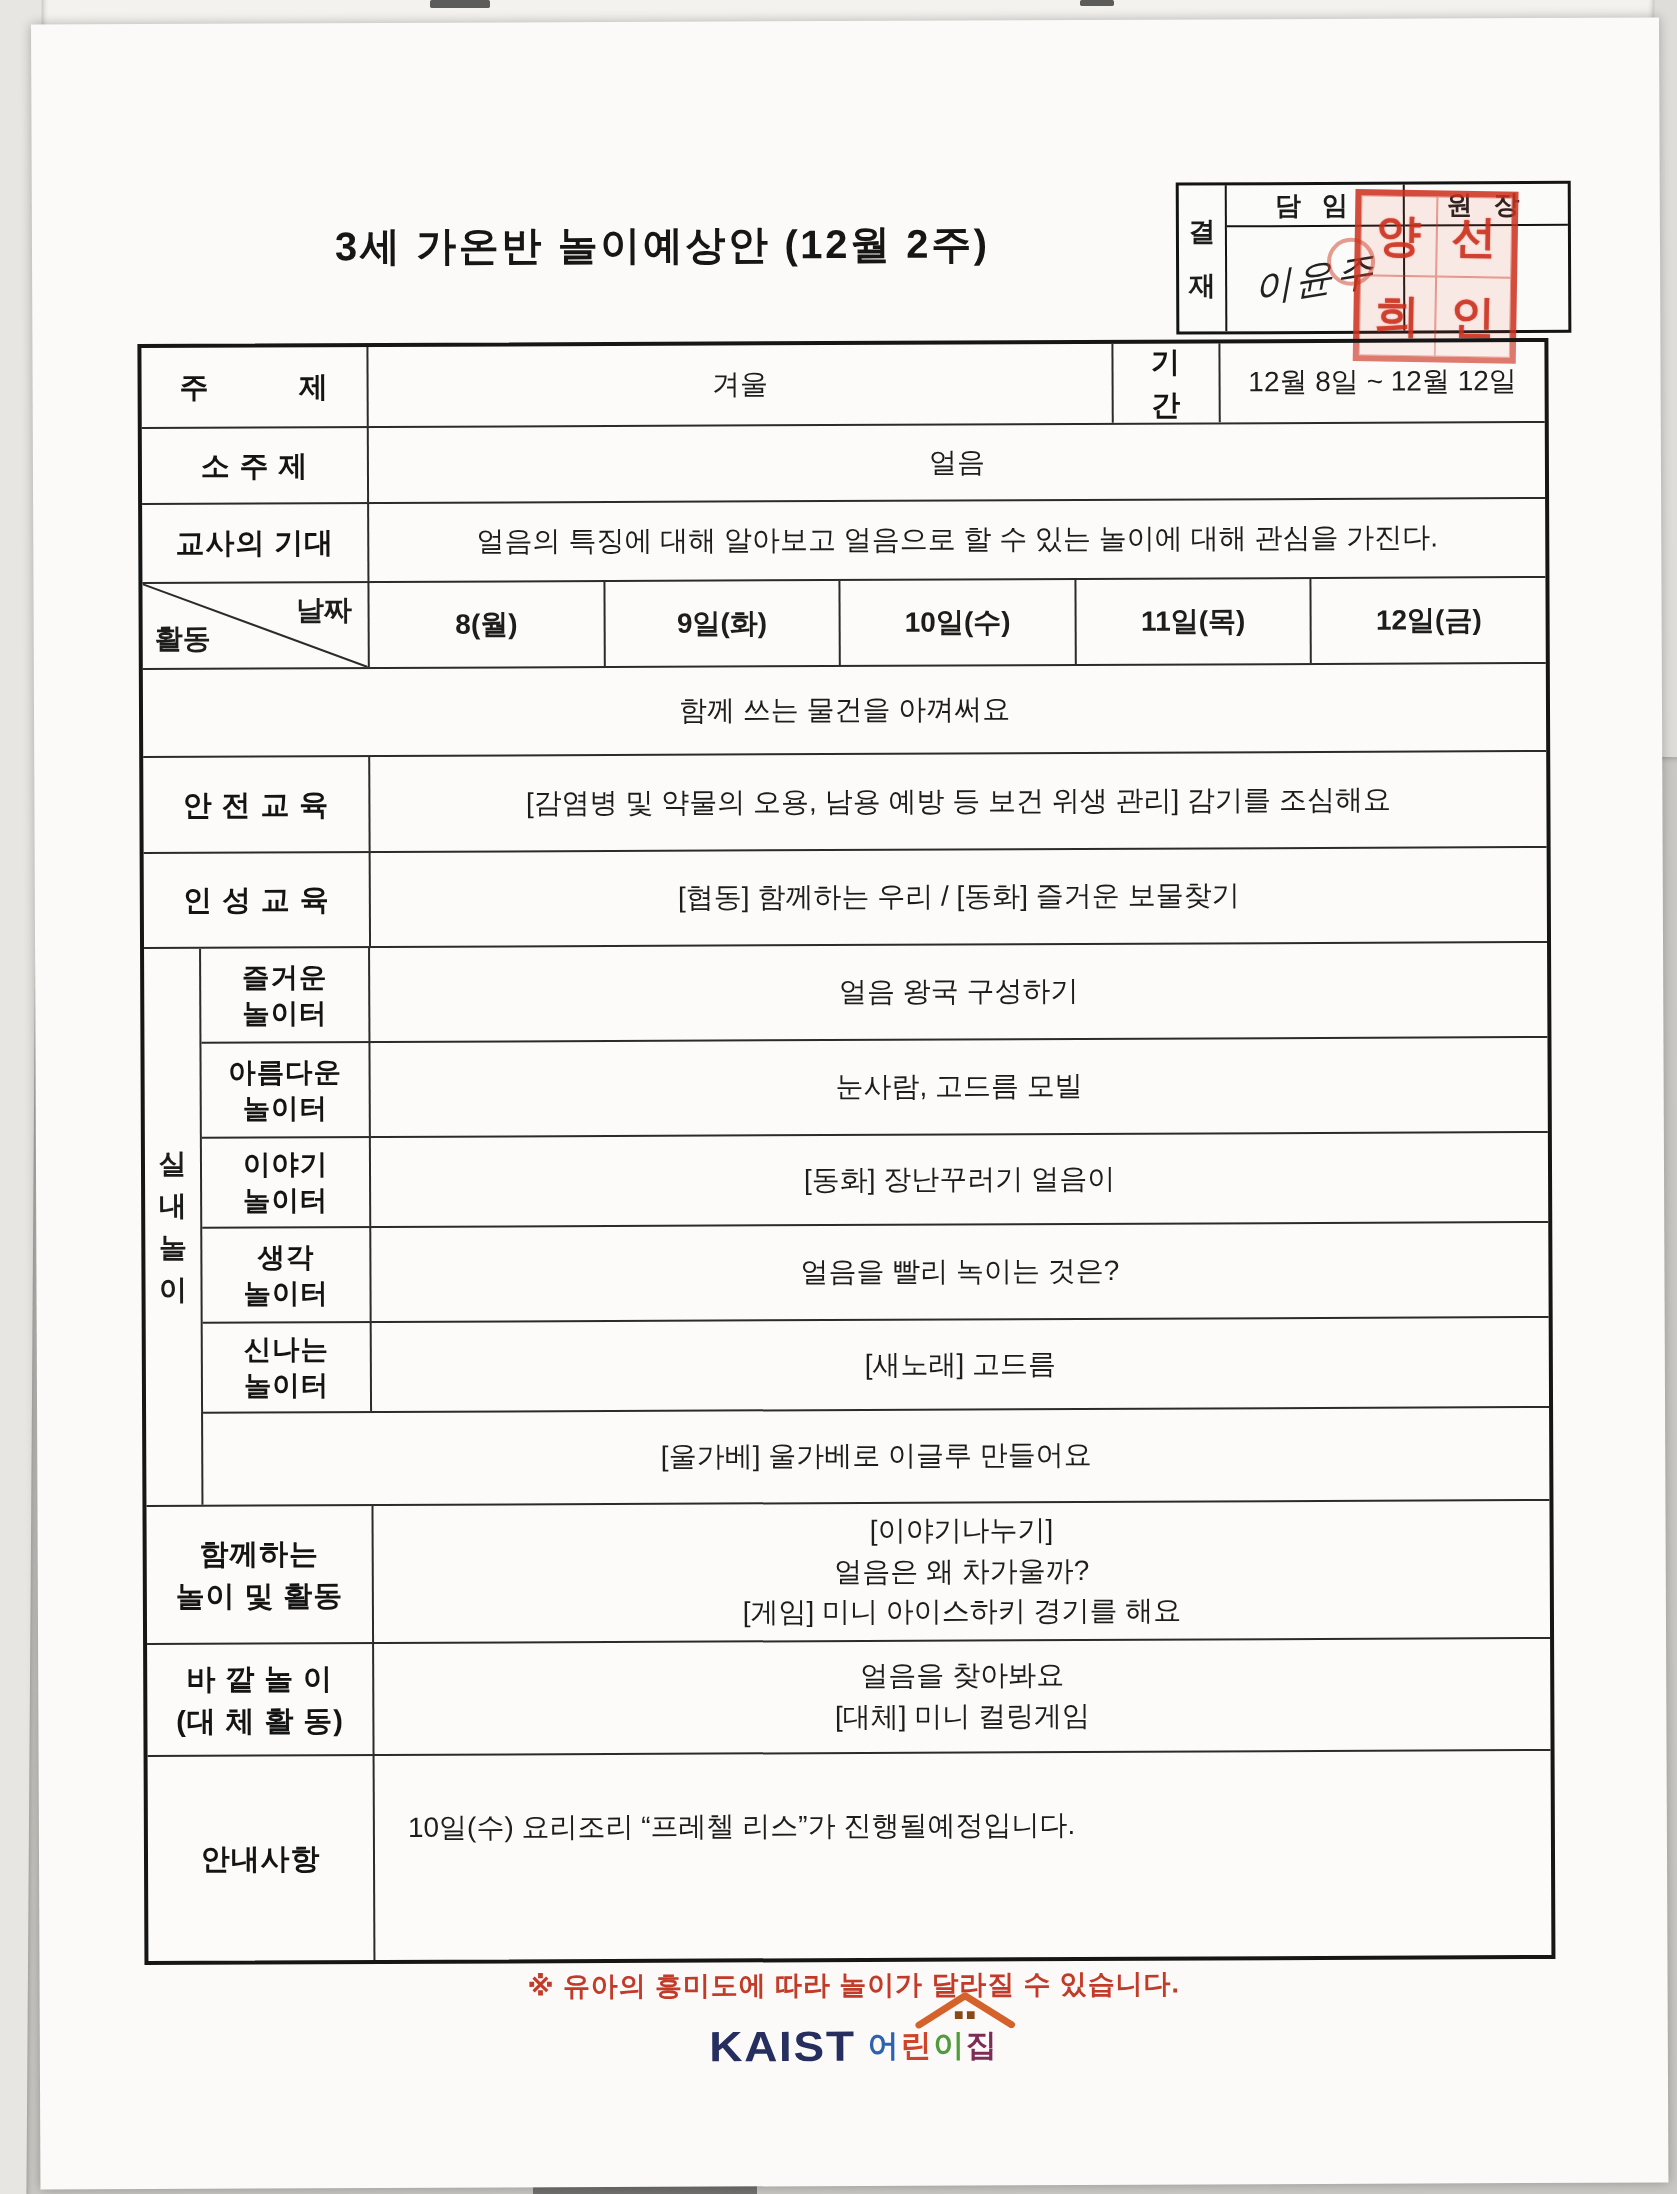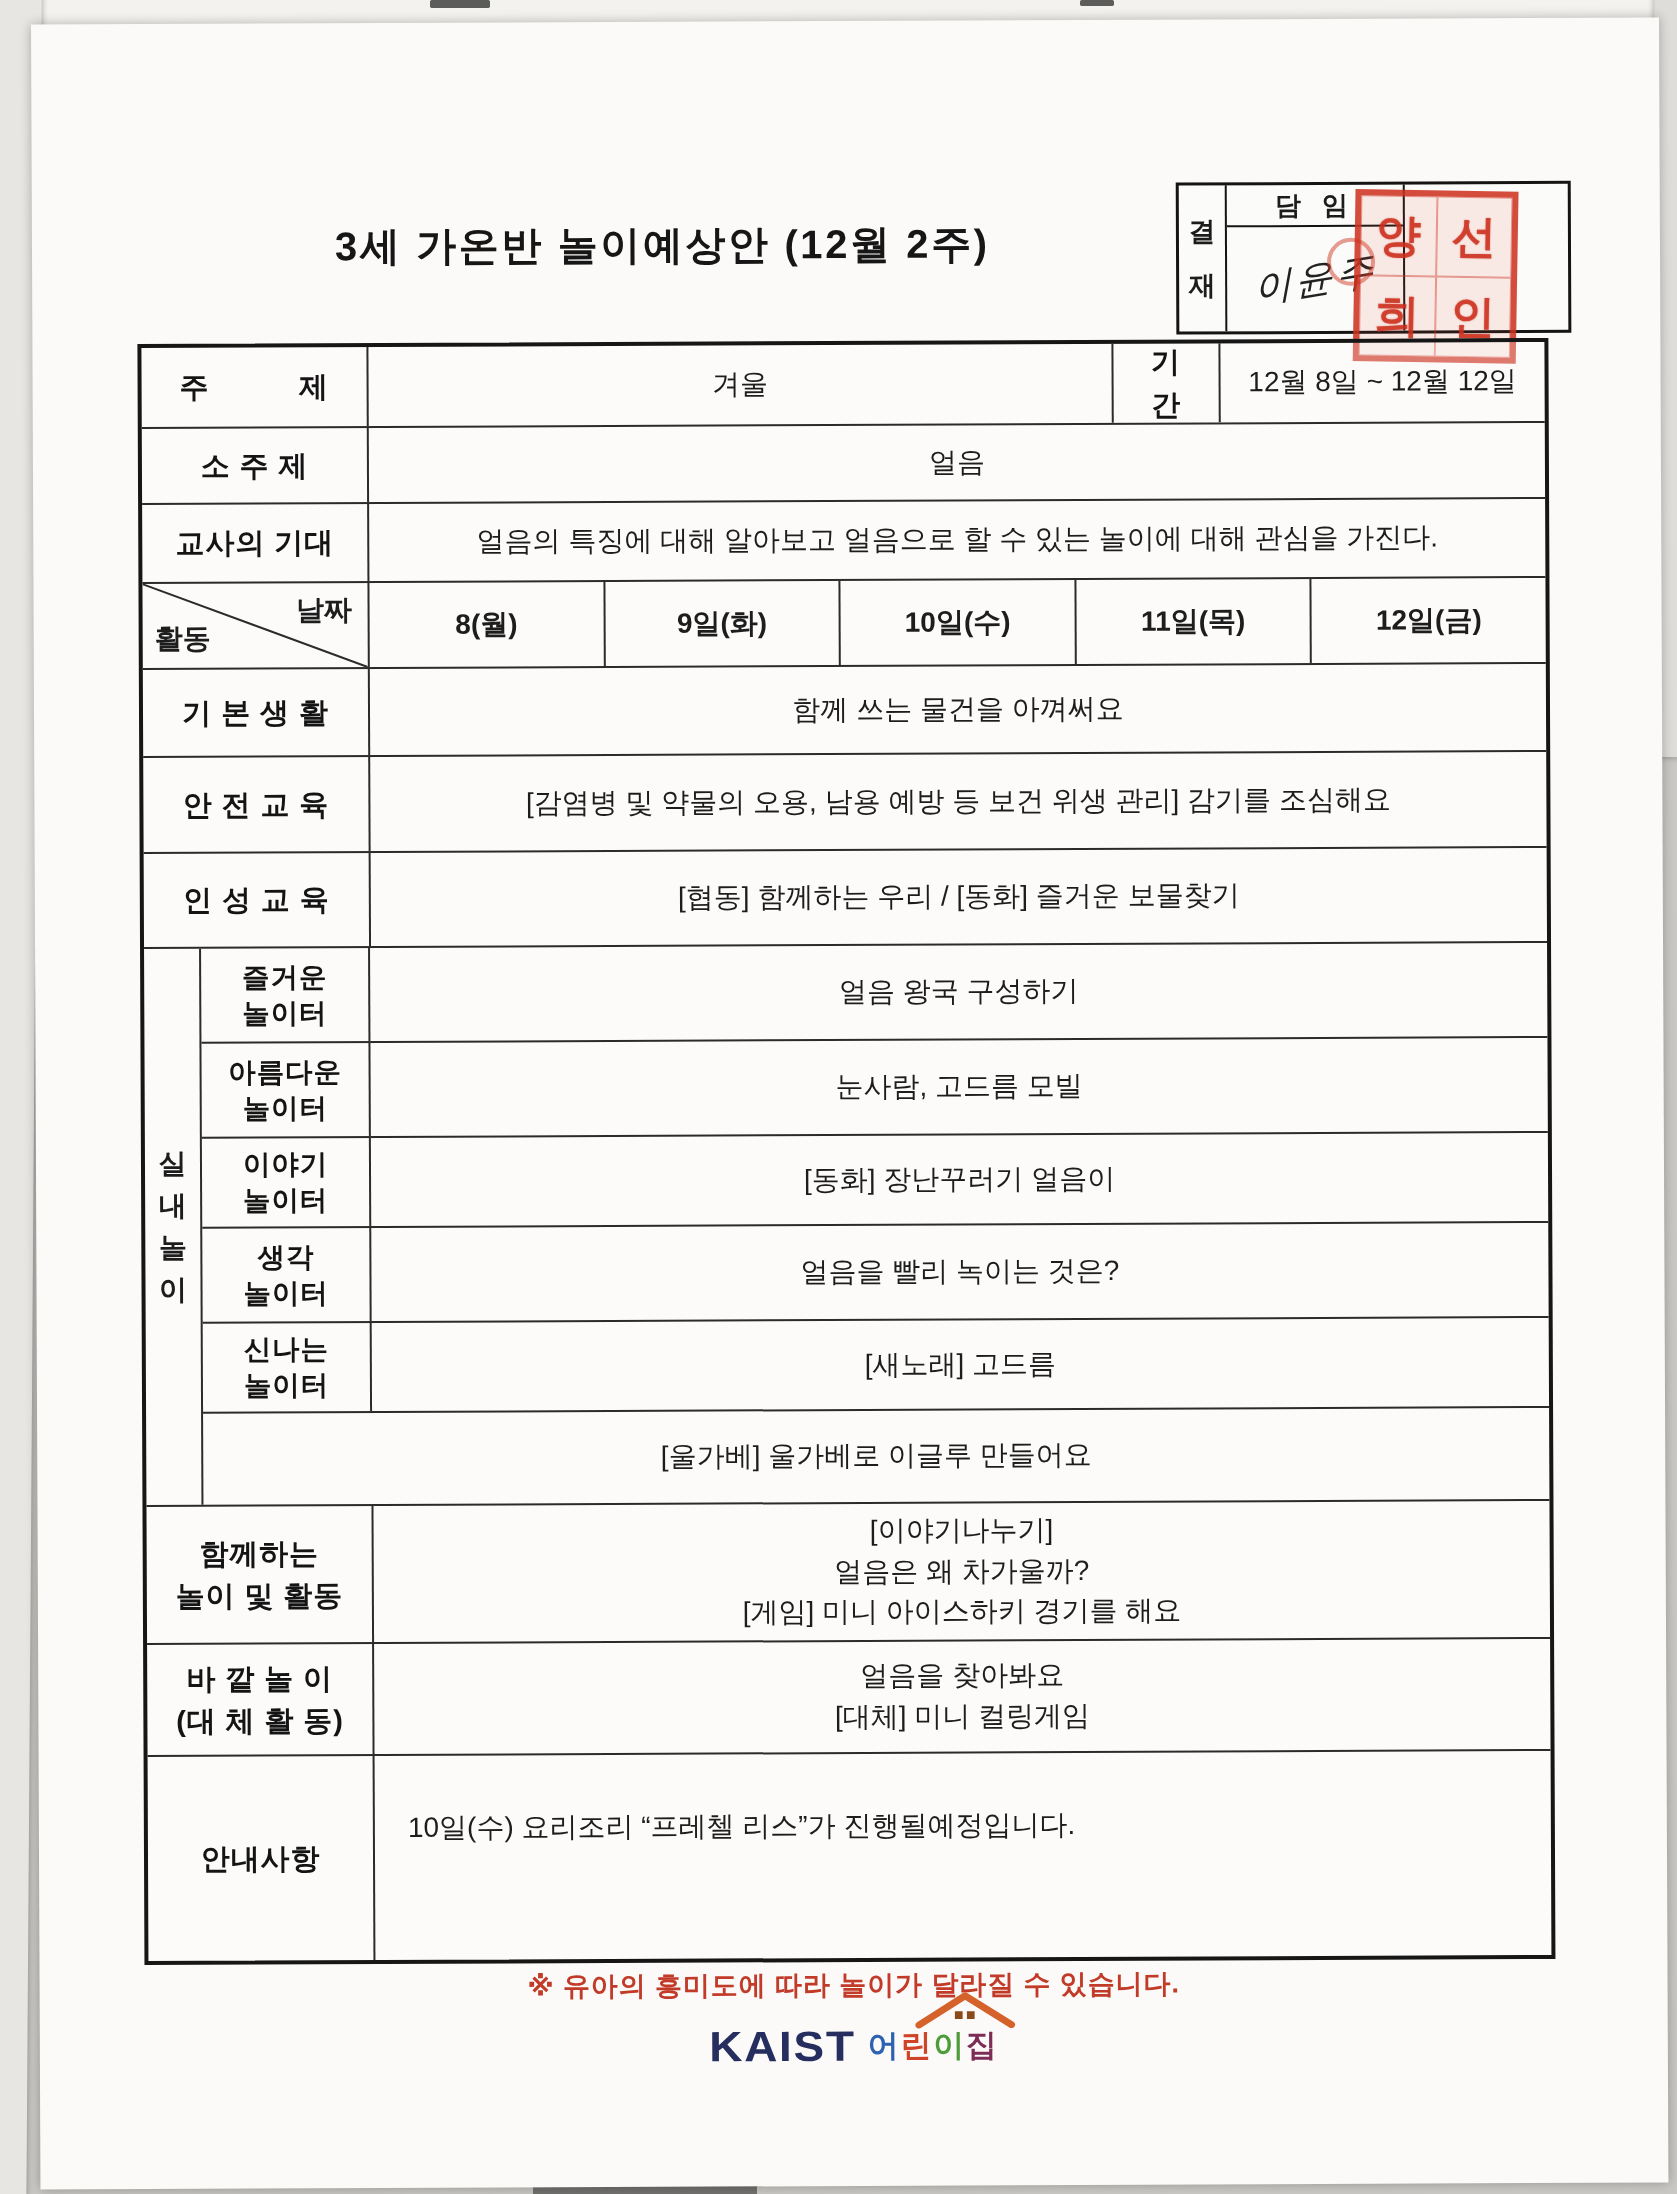--- a/index.html
+++ b/index.html
@@ -164,20 +164,24 @@
   <div class="doc-title">3세 가온반 놀이예상안 (12월 2주)</div>
 
   <div class="approval">
     <div class="gyeolje">결
 재</div>
     <div class="col damim">
       <div class="hd">담 임</div>
       <div class="bd">
         <span class="signature">이윤주</span>
       </div>
+    </div>
+    <div class="col wonjang">
+      <div class="hd">원 장</div>
+      <div class="bd"></div>
     </div>
   </div>
   <div class="stamp-ghost"></div>
   <div class="stamp">
     <span>양</span>
     <span>선</span>
     <span>희</span>
     <span>인</span>
   </div>
 
@@ -209,21 +213,20 @@
         <span class="bot-l">활동</span>
       </div>
       <div class="cell datecell">8(월)</div>
       <div class="cell datecell">9일(화)</div>
       <div class="cell datecell">10일(수)</div>
       <div class="cell datecell">11일(목)</div>
       <div class="cell datecell">12일(금)</div>
     </div>
 
     <div class="trow r-basic">
-      <div class="cell lbl w-label">기 본 생 활</div>
       <div class="cell grow">함께 쓰는 물건을 아껴써요</div>
     </div>
 
     <div class="trow r-safety">
       <div class="cell lbl w-label">안 전 교 육</div>
       <div class="cell grow">[감염병 및 약물의 오용, 남용 예방 등 보건 위생 관리] 감기를 조심해요</div>
     </div>
 
     <div class="trow r-person">
       <div class="cell lbl w-label">인 성 교 육</div>

